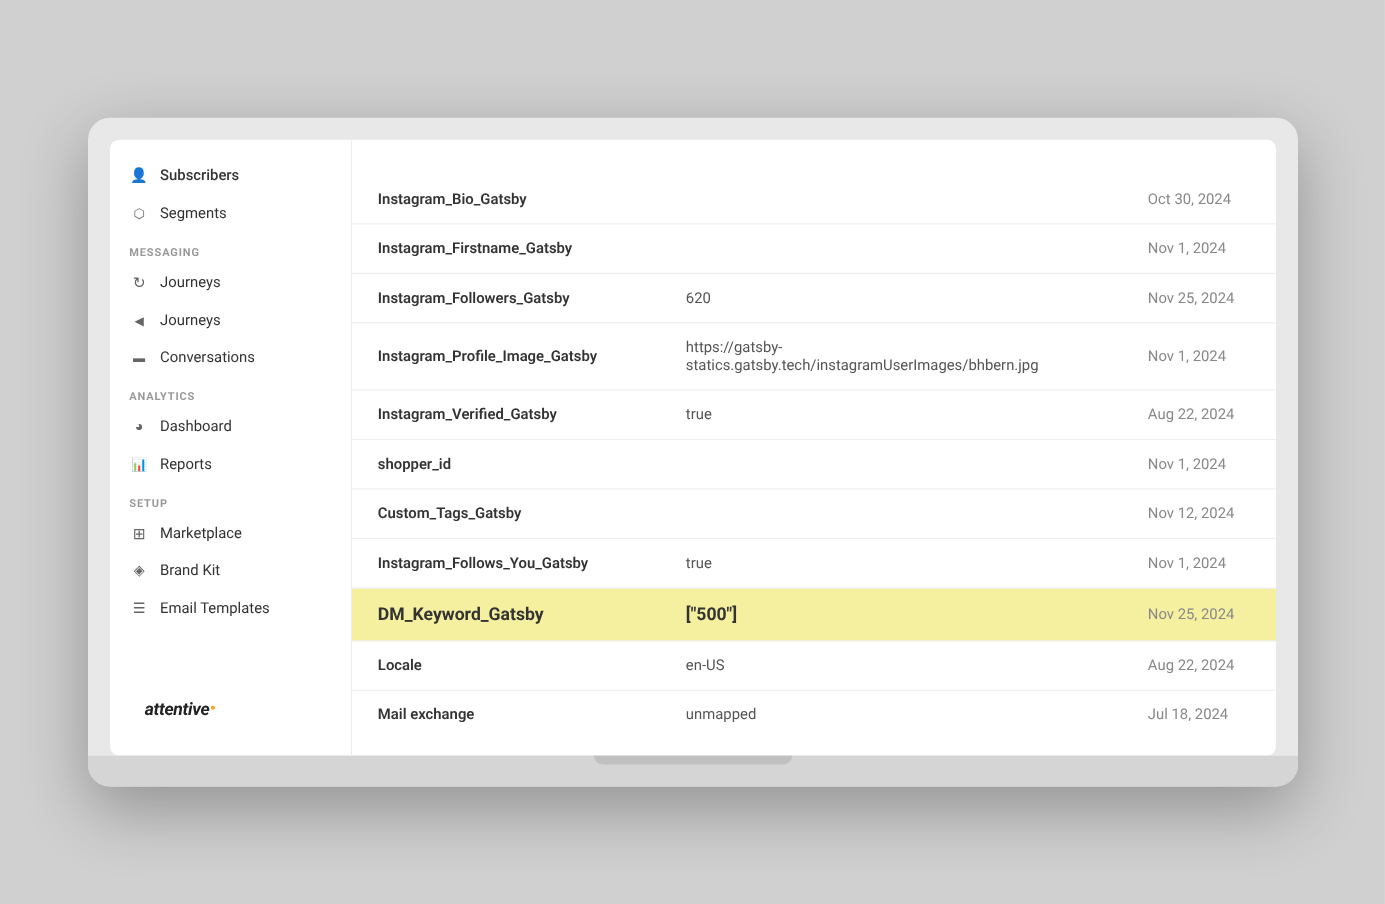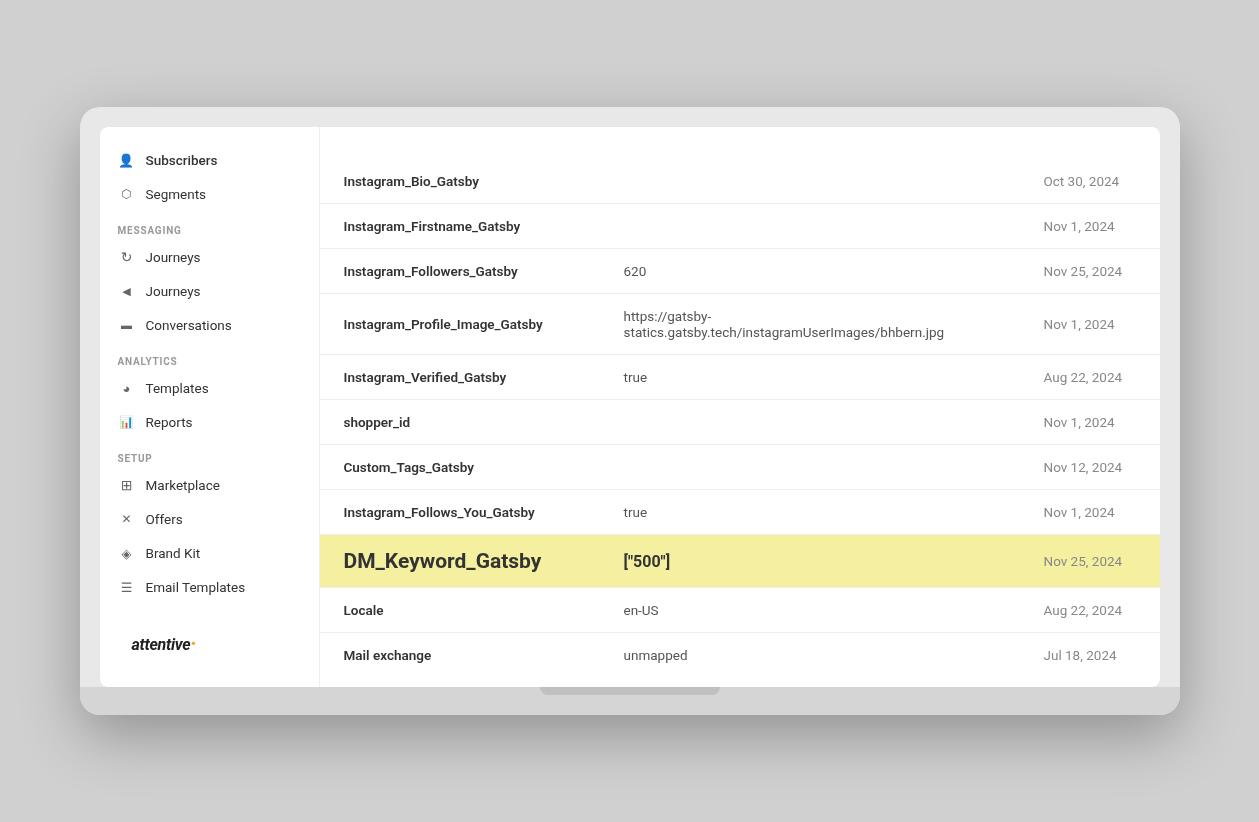--- a/index.html
+++ b/index.html
@@ -140,21 +140,21 @@
     .data-table td:last-child {
       color: #888;
       text-align: left;
       white-space: nowrap;
       width: 140px;
     }
     .highlighted-row {
       background: #f5f0a0;
     }
     .highlighted-row td:first-child {
-      font-size: 21px;
+      font-size: 16px;
       font-weight: 700;
     }
     .highlighted-row td:nth-child(2) {
       font-size: 16px;
       font-weight: 700;
       color: #333;
     }
 
     
     .icon-people::before { content: '👤'; font-size: 13px; }
@@ -198,35 +198,31 @@
           <span>Journeys</span>
         </div>
         <div class="sidebar-item">
           <span class="icon icon-conversation"></span>
           <span>Conversations</span>
         </div>
 
         <div class="sidebar-section-label">Analytics</div>
         <div class="sidebar-item">
           <span class="icon icon-dashboard"></span>
-          <span>Templates</span>
+          <span>Dashboard</span>
         </div>
         <div class="sidebar-item">
           <span class="icon icon-reports"></span>
           <span>Reports</span>
         </div>
 
         <div class="sidebar-section-label">Setup</div>
         <div class="sidebar-item">
           <span class="icon icon-marketplace"></span>
           <span>Marketplace</span>
-        </div>
-        <div class="sidebar-item">
-          <span class="icon icon-offers"></span>
-          <span>Offers</span>
         </div>
         <div class="sidebar-item">
           <span class="icon icon-brandkit"></span>
           <span>Brand Kit</span>
         </div>
         <div class="sidebar-item">
           <span class="icon icon-email"></span>
           <span>Email Templates</span>
         </div>
       </div>

